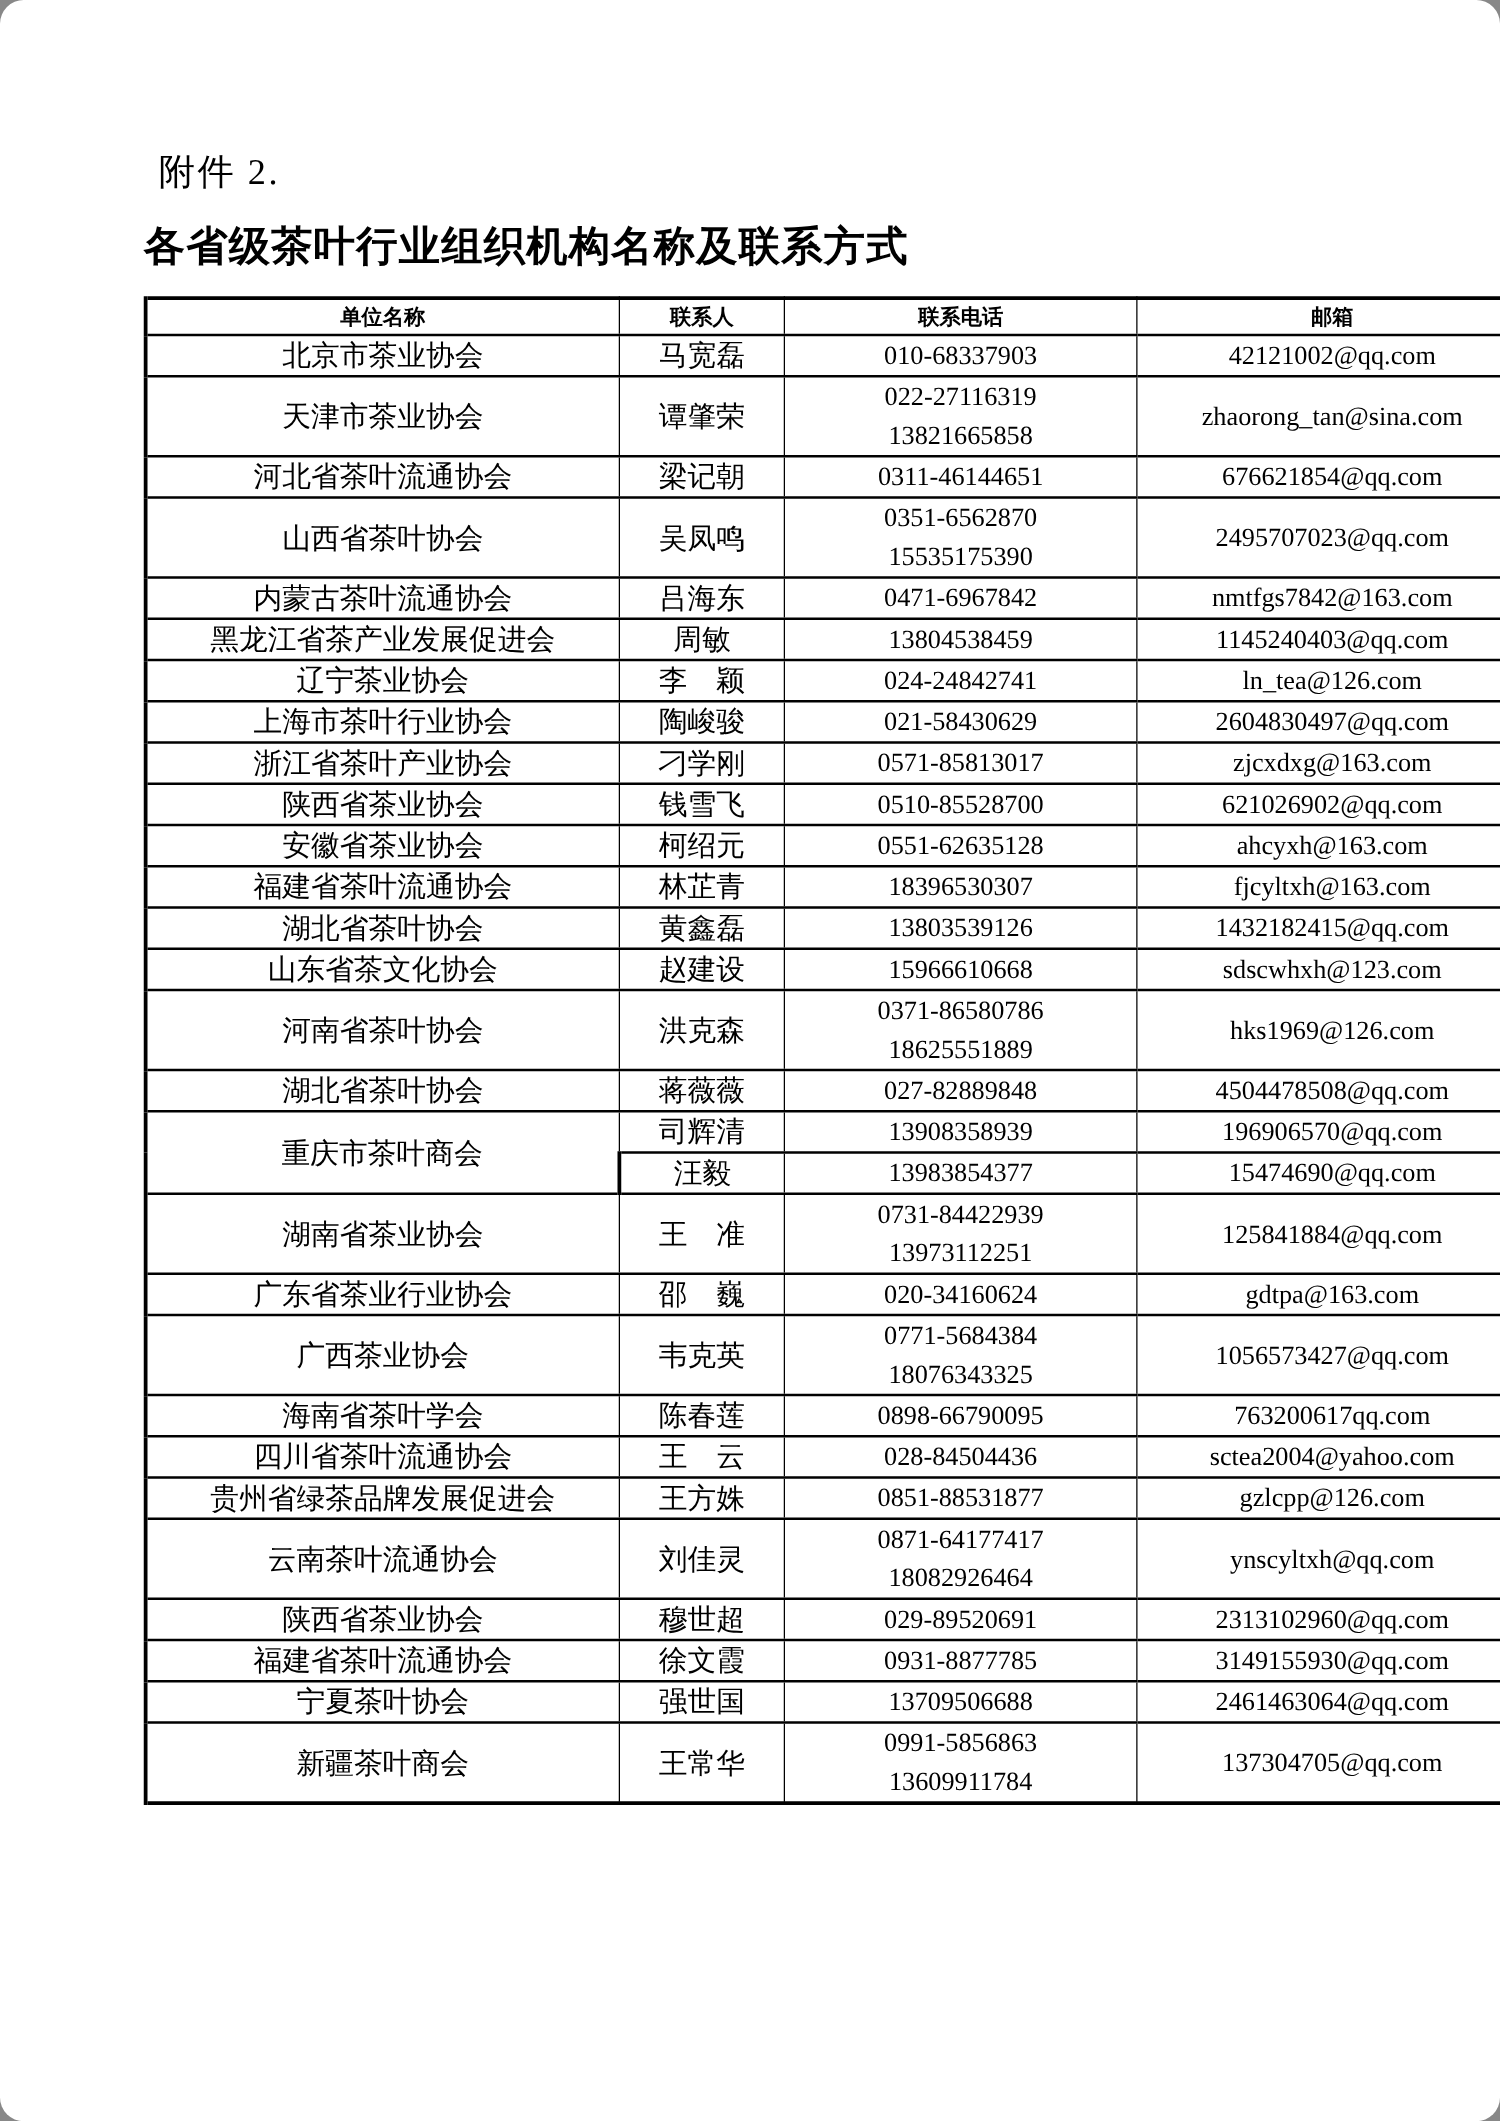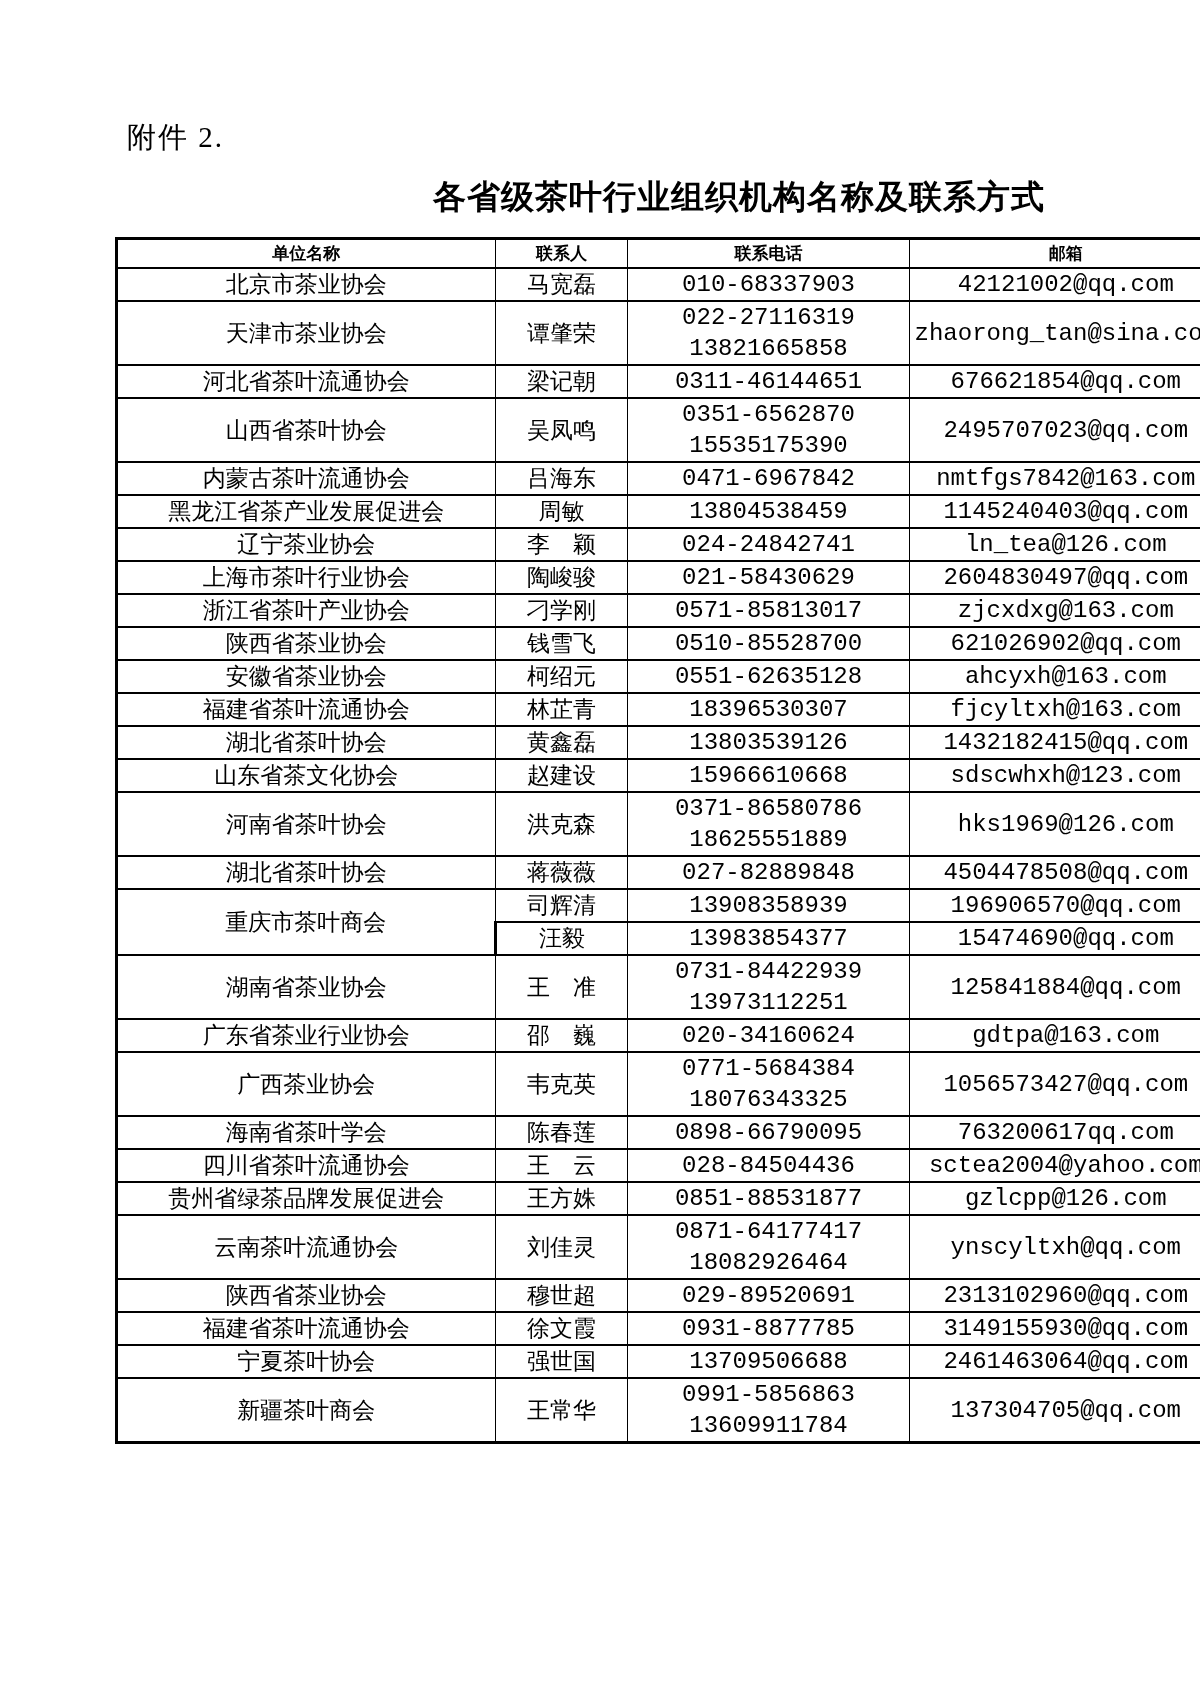--- a/index.html
+++ b/index.html
@@ -9,35 +9,36 @@
   }
   .page {
     position: relative;
     width: 1200px;
     height: 1697px;
     margin: 0 auto;
     background: #ffffff;
     color: #000000;
     font-family: "Liberation Serif", "DejaVu Serif", serif;
     overflow: hidden;
+    border-radius: 19px;
   }
   .attachment-label {
     position: absolute;
     left: 127px;
     top: 118px;
     font-size: 29px;
     font-family: "Liberation Serif", "DejaVu Serif", serif;
     letter-spacing: 2px;
   }
   .doc-title {
     position: absolute;
     left: 115px;
     top: 175px;
     width: 930px;
-    text-align: right;
+    text-align: left;
     font-size: 33px;
     font-weight: bold;
     font-family: Liberation Sans, sans-serif;
     letter-spacing: 1px;
     white-space: nowrap;
   }
   table.org-table {
     position: absolute;
     left: 115px;
     top: 237px;
@@ -62,22 +63,22 @@
     font-size: 17px;
     font-weight: bold;
     font-family: "DejaVu Sans", "Liberation Sans", sans-serif;
   }
   .org-table td { height: 31px; }
   .org-cell, .name-cell {
     font-size: 23px;
     font-family: "Liberation Serif", "DejaVu Serif", serif;
   }
   .phone-cell, .email-cell {
-    font-size: 24px;
-    font-family: Liberation Mono, monospace;
+    font-size: 21px;
+    font-family: Liberation Serif, serif;
   }
   .phone-line {
     height: 31px;
     line-height: 31px;
   }
 </style>
 </head>
 <body>
 
 <div class="page">

